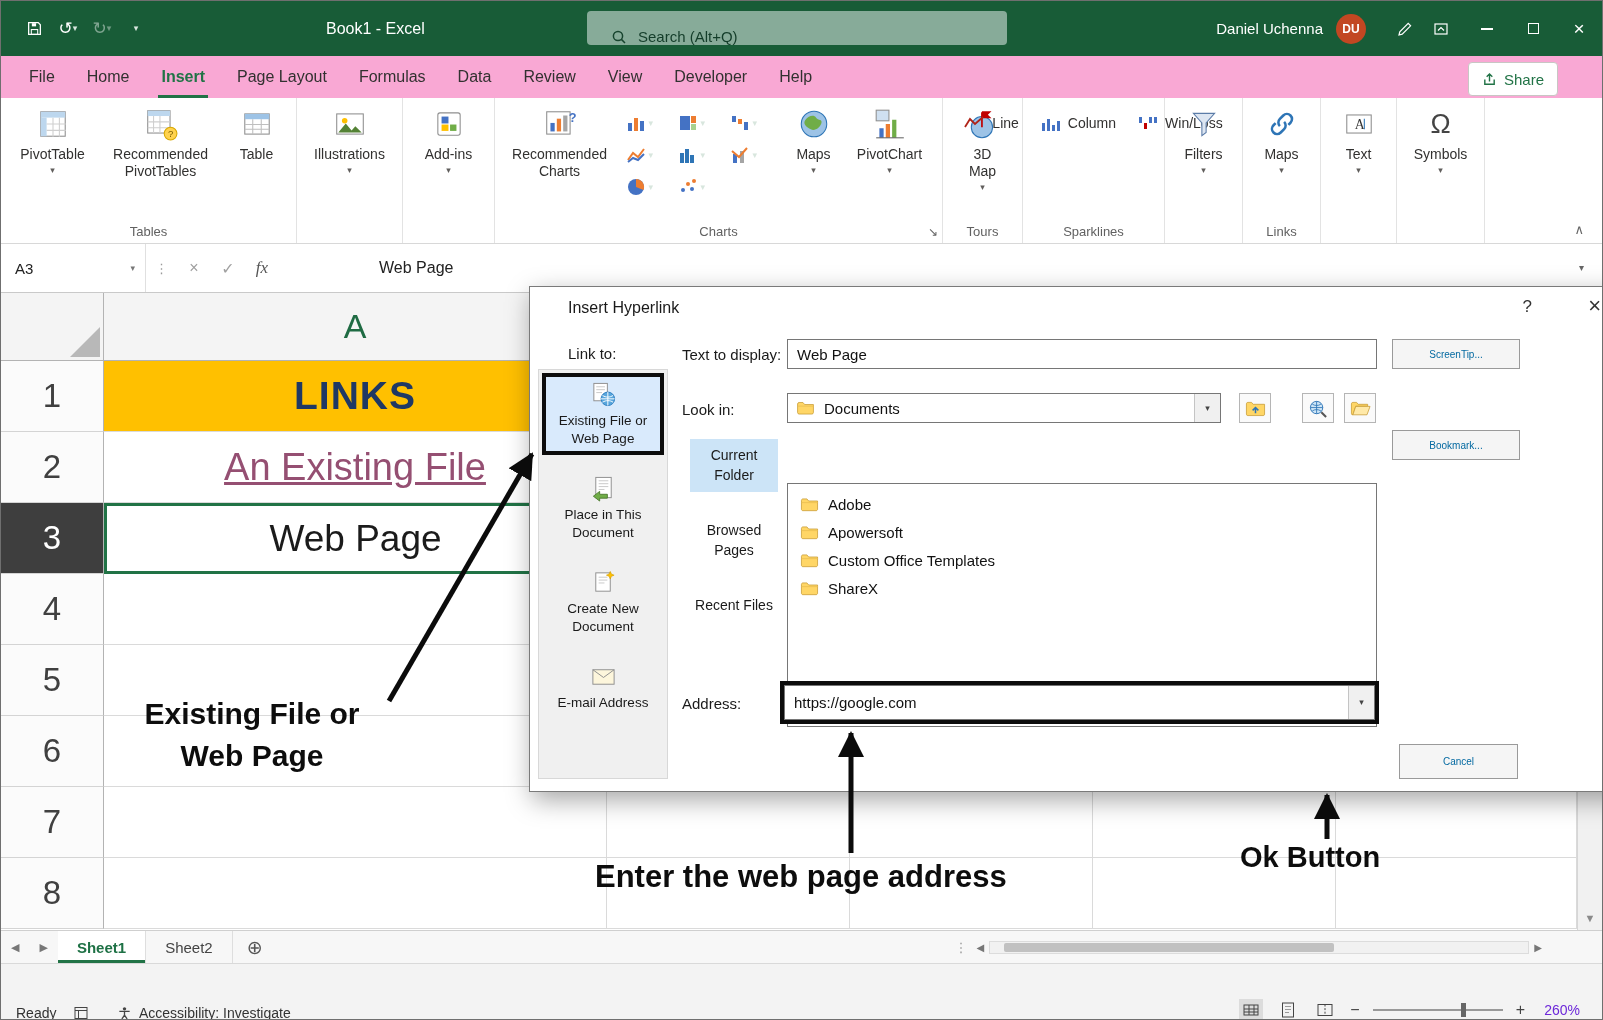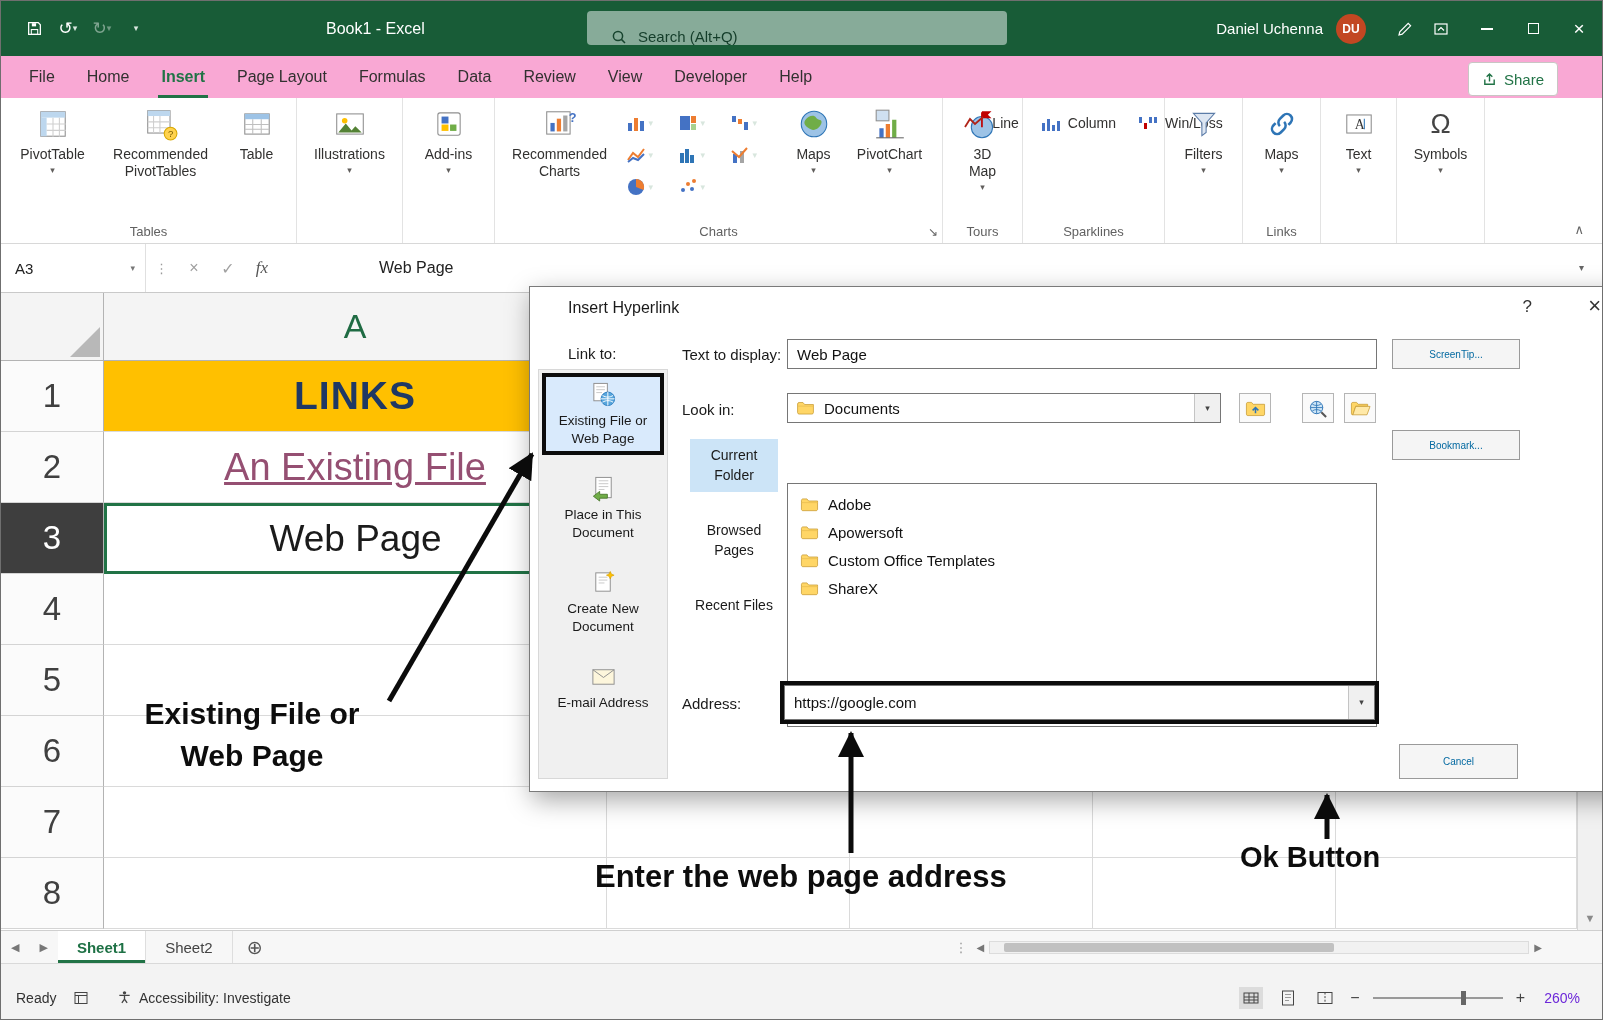--- a/index.html
+++ b/index.html
@@ -162,21 +162,21 @@
   .stab.active::after { content:""; position:absolute; left:0; right:0; bottom:0; height:3px; background:#217346; }
   .add-sheet { display:flex; align-items:center; padding:0 14px; font-size:19px; color:#555; }
   .hs-region { margin-left:auto; display:flex; align-items:center; gap:5px; padding-right:60px; }
   .hs-dots { color:#999; font-size:13px; padding-right:4px; }
   .hs-nav { color:#777; font-size:10px; }
   .hs-track { width:540px; height:13px; background:#f1f1f1; border:1px solid #dcdcdc; position:relative; }
   .hs-thumb { position:absolute; left:14px; top:1px; height:9px; width:330px; background:#c1c1c1; border-radius:2px; }
 
   
   .statusbar { position:absolute; left:0; top:962px; width:100%; height:58px; background:#f3f3f3;
-               border-top:1px solid #d9d9d9; display:flex; align-items:center; padding-top:10px; z-index:3; }
+               border-top:1px solid #d9d9d9; display:flex; align-items:flex-end; padding-top:10px; z-index:3; }
   .sb-ready { padding-left:15px; font-size:14px; color:#333; width:72px; }
   .sb-icon { display:flex; align-items:center; margin-right:14px; }
   .sb-acc { display:flex; align-items:center; gap:7px; font-size:14px; color:#333; margin-left:14px; }
   .sb-right { margin-left:auto; display:flex; align-items:center; gap:13px; padding-right:22px; }
   .view-ic { display:flex; align-items:center; justify-content:center; width:24px; height:22px; }
   .view-ic.sel { background:#dcdcdc; }
   .zoom-glyph { font-size:16px; color:#444; }
   .zoom-track { width:130px; height:2px; background:#999; position:relative; }
   .zoom-thumb { position:absolute; left:88px; top:-6px; width:5px; height:14px; background:#666; }
   .zoom-pct { font-size:14px; color:#6d28d9; width:42px; text-align:right; }

